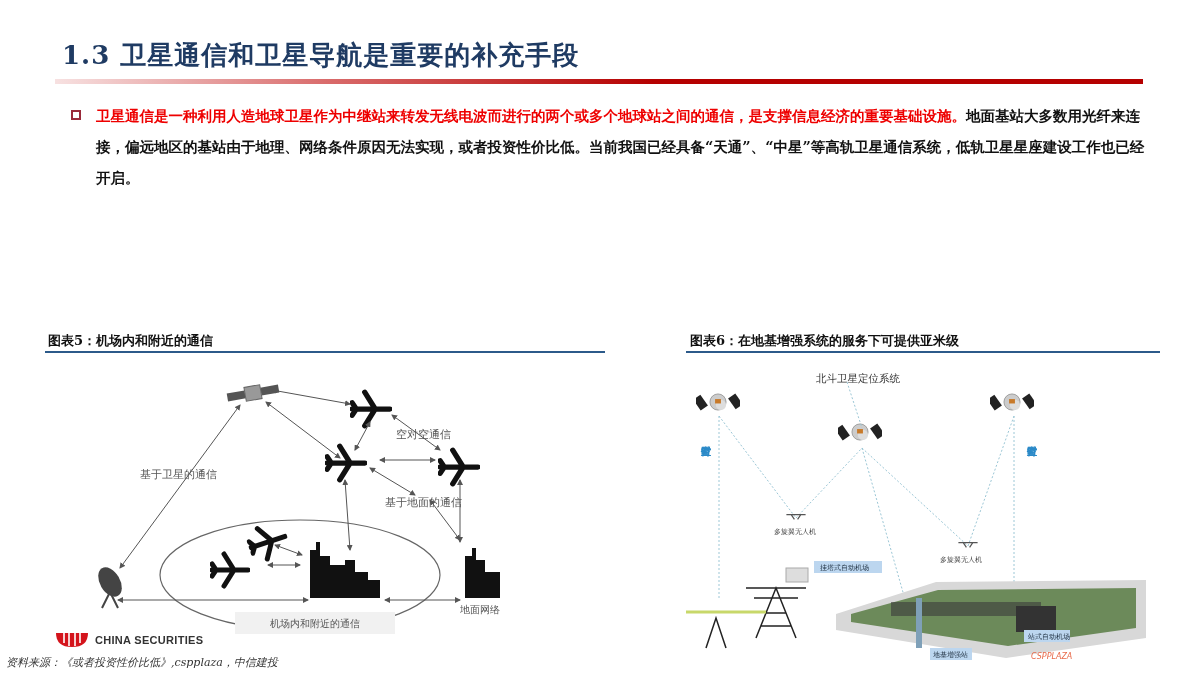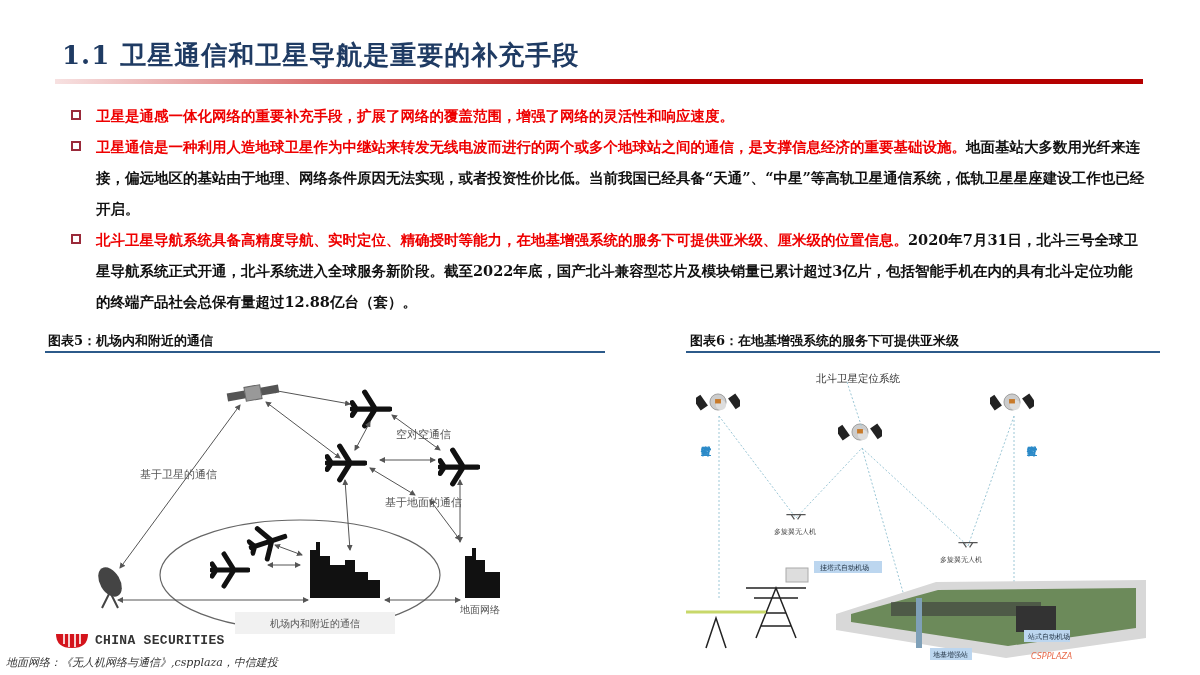--- a/index.html
+++ b/index.html
@@ -23,42 +23,38 @@
   }
   .red { color: #ee0000; }
   .black { color: #111; }
   .caption {
     position: absolute; top: 332px; font-size: 13px; font-weight: bold; color: #111;
   }
   .cap-rule { position: absolute; top: 351px; height: 2px; background: #2c5a8a; }
   .fig { position: absolute; background: #fff; }
   .src { position: absolute; left: 6px; top: 655px; font-size: 11px; font-style: italic; color: #333; }
   .logo { position: absolute; left: 55px; top: 633px; display: flex; align-items: center; gap: 6px; }
-  .logo-text { font-family: Liberation Mono, monospace; font-size: 13px; font-weight: bold; color: #333; letter-spacing: 0.3px; }
+  .logo-text { font-family: Liberation Sans, sans-serif; font-size: 11px; font-weight: bold; color: #333; letter-spacing: 0.3px; }
   .svgtxt { font-family: "DejaVu Serif", serif; }
   .sanstxt { font-family: "DejaVu Sans", sans-serif; }
 </style>
 </head>
 <body>
 
-<div class="title">1.1 卫星通信和卫星导航是重要的补充手段</div>
+<div class="title">1.3 卫星通信和卫星导航是重要的补充手段</div>
 <div class="title-rule"></div>
 
 <div class="bullets">
   <div class="bullet">
     <span class="box"></span>
-    <span class="red">卫星是通感一体化网络的重要补充手段，扩展了网络的覆盖范围，增强了网络的灵活性和响应速度。</span><span class="black"></span>
+    <span class="black"></span>
   </div>
   <div class="bullet">
     <span class="box"></span>
     <span class="red">卫星通信是一种利用人造地球卫星作为中继站来转发无线电波而进行的两个或多个地球站之间的通信，是支撑信息经济的重要基础设施。</span><span class="black">地面基站大多数用光纤来连接，偏远地区的基站由于地理、网络条件原因无法实现，或者投资性价比低。当前我国已经具备“天通”、“中星”等高轨卫星通信系统，低轨卫星星座建设工作也已经开启。</span>
-  </div>
-  <div class="bullet">
-    <span class="box"></span>
-    <span class="red">北斗卫星导航系统具备高精度导航、实时定位、精确授时等能力，在地基增强系统的服务下可提供亚米级、厘米级的位置信息。</span><span class="black">2020年7月31日，北斗三号全球卫星导航系统正式开通，北斗系统进入全球服务新阶段。截至2022年底，国产北斗兼容型芯片及模块销量已累计超过3亿片，包括智能手机在内的具有北斗定位功能的终端产品社会总保有量超过12.88亿台（套）。</span>
   </div>
 </div>
 
 <div class="caption" style="left:48px;">图表5：机场内和附近的通信</div>
 <div class="cap-rule" style="left:45px; width:560px;"></div>
 
 <div class="fig" style="left:40px; top:360px; width:560px; height:290px;">
   <svg width="560" height="290" viewBox="0 0 560 290">
     <defs>
       <marker id="ah" markerWidth="6" markerHeight="6" refX="5" refY="3" orient="auto-start-reverse">
@@ -184,13 +180,13 @@
     <path d="M1,0 L33,0 Q33,14 17,14 Q1,14 1,0 Z" fill="#d4141c"></path>
     <g stroke="#fff" stroke-width="1.6">
       <line x1="9" y1="0" x2="9" y2="10"></line>
       <line x1="14" y1="0" x2="14" y2="13"></line>
       <line x1="20" y1="0" x2="20" y2="13"></line>
       <line x1="25" y1="0" x2="25" y2="10"></line>
     </g>
   </svg>
   <span class="logo-text">CHINA SECURITIES</span>
 </div>
-<div class="src">地面网络：《无人机网络与通信》,cspplaza，中信建投</div>
+<div class="src">资料来源：《或者投资性价比低》,cspplaza，中信建投</div>
 
 </body></html>

